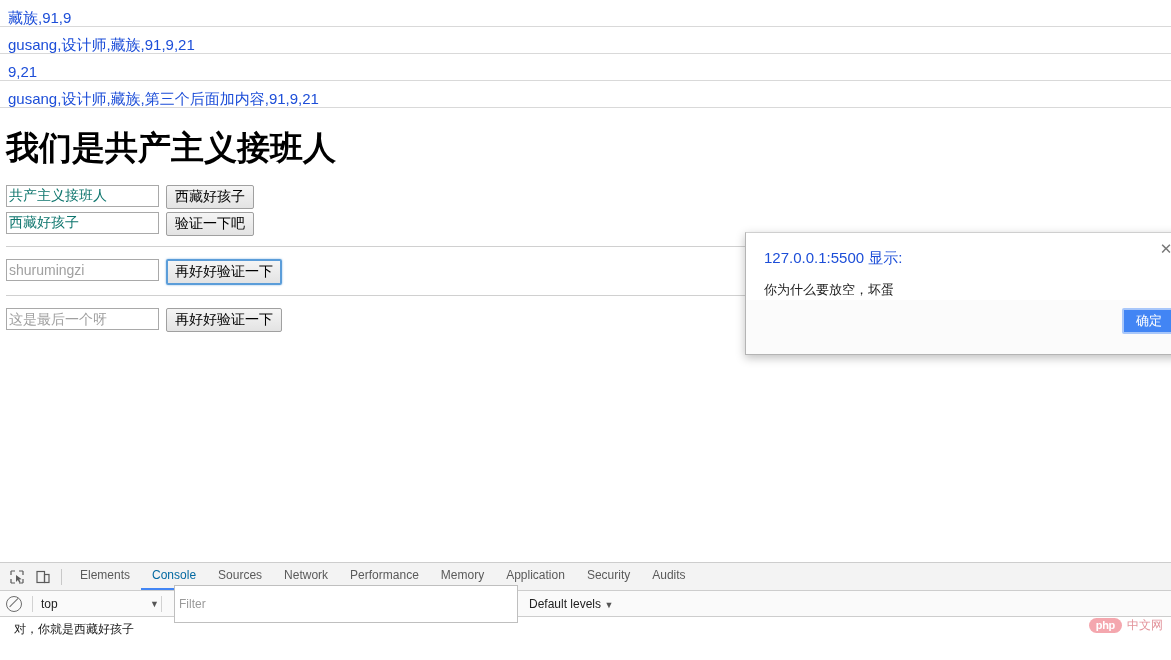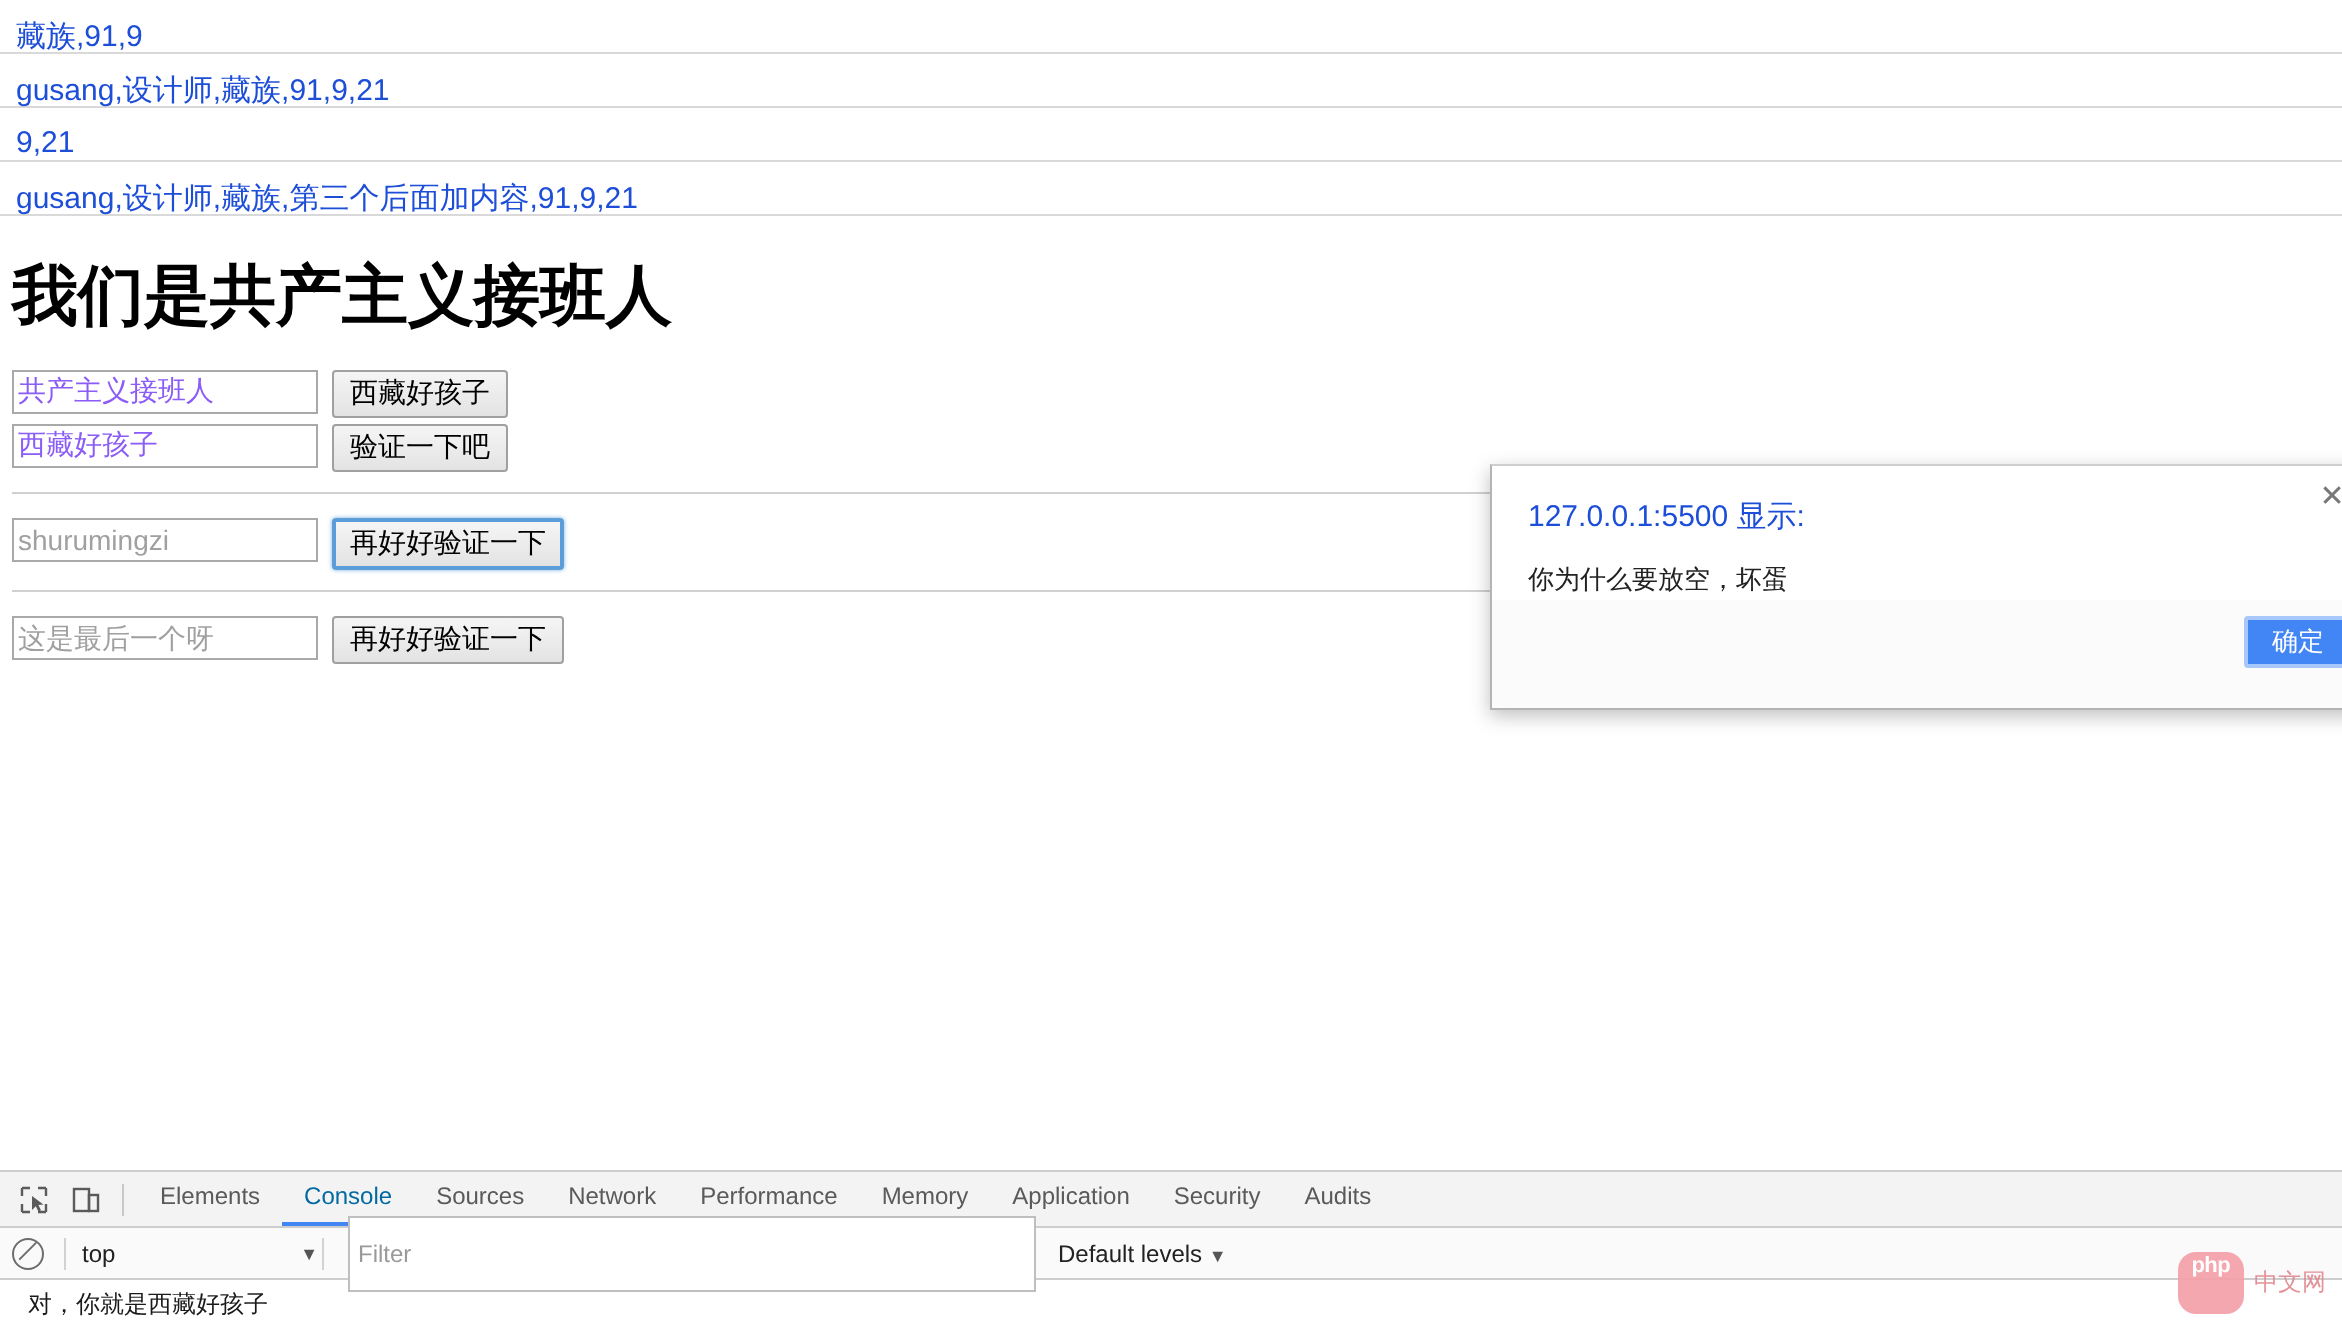--- a/index.html
+++ b/index.html
@@ -50,21 +50,21 @@
     margin-bottom: 3px;
   }
 
   input.txt {
     box-sizing: border-box;
     width: 153px;
     height: 22px;
     padding: 1px 2px;
     font-size: 14px;
     font-family: "Liberation Sans", "DejaVu Sans", sans-serif;
-    color: #8b5cf6;
+    color: #0f766e;
     border: 1px solid #a9a9a9;
     background: #ffffff;
     outline: none;
   }
   input.txt::placeholder { color: #a0a0a0; }
 
   button.btn {
     box-sizing: border-box;
     margin-left: 7px;
     padding: 2px 8px;
@@ -153,21 +153,21 @@
     background: #4285f4;
     border: 2px solid #a8c7fa;
     border-radius: 2px;
     cursor: default;
   }
 
   
   #devtools {
     position: absolute;
     left: 0;
-    top: 585px;
+    top: 562px;
     width: 1171px;
     height: 75px;
     background: #ffffff;
     border-top: 1px solid #cdcdcd;
     font-family: "Liberation Sans", "DejaVu Sans", sans-serif;
   }
   .dt-tabbar {
     display: flex;
     align-items: center;
     height: 27px;
@@ -264,21 +264,21 @@
     bottom: 4px;
     display: flex;
     align-items: center;
     opacity: .92;
   }
   #watermark .php-badge {
     background: #f4a0a8;
     color: #ffffff;
     font-size: 11px;
     font-weight: bold;
-    padding: 1px 7px 18px 7px;
+    padding: 1px 7px 2px 7px;
     border-radius: 9px;
     font-family: "Liberation Sans", sans-serif;
     letter-spacing: -0.3px;
   }
   #watermark .php-text {
     margin-left: 5px;
     font-size: 12px;
     color: #e08a92;
     font-family: "DejaVu Sans", sans-serif;
   }

